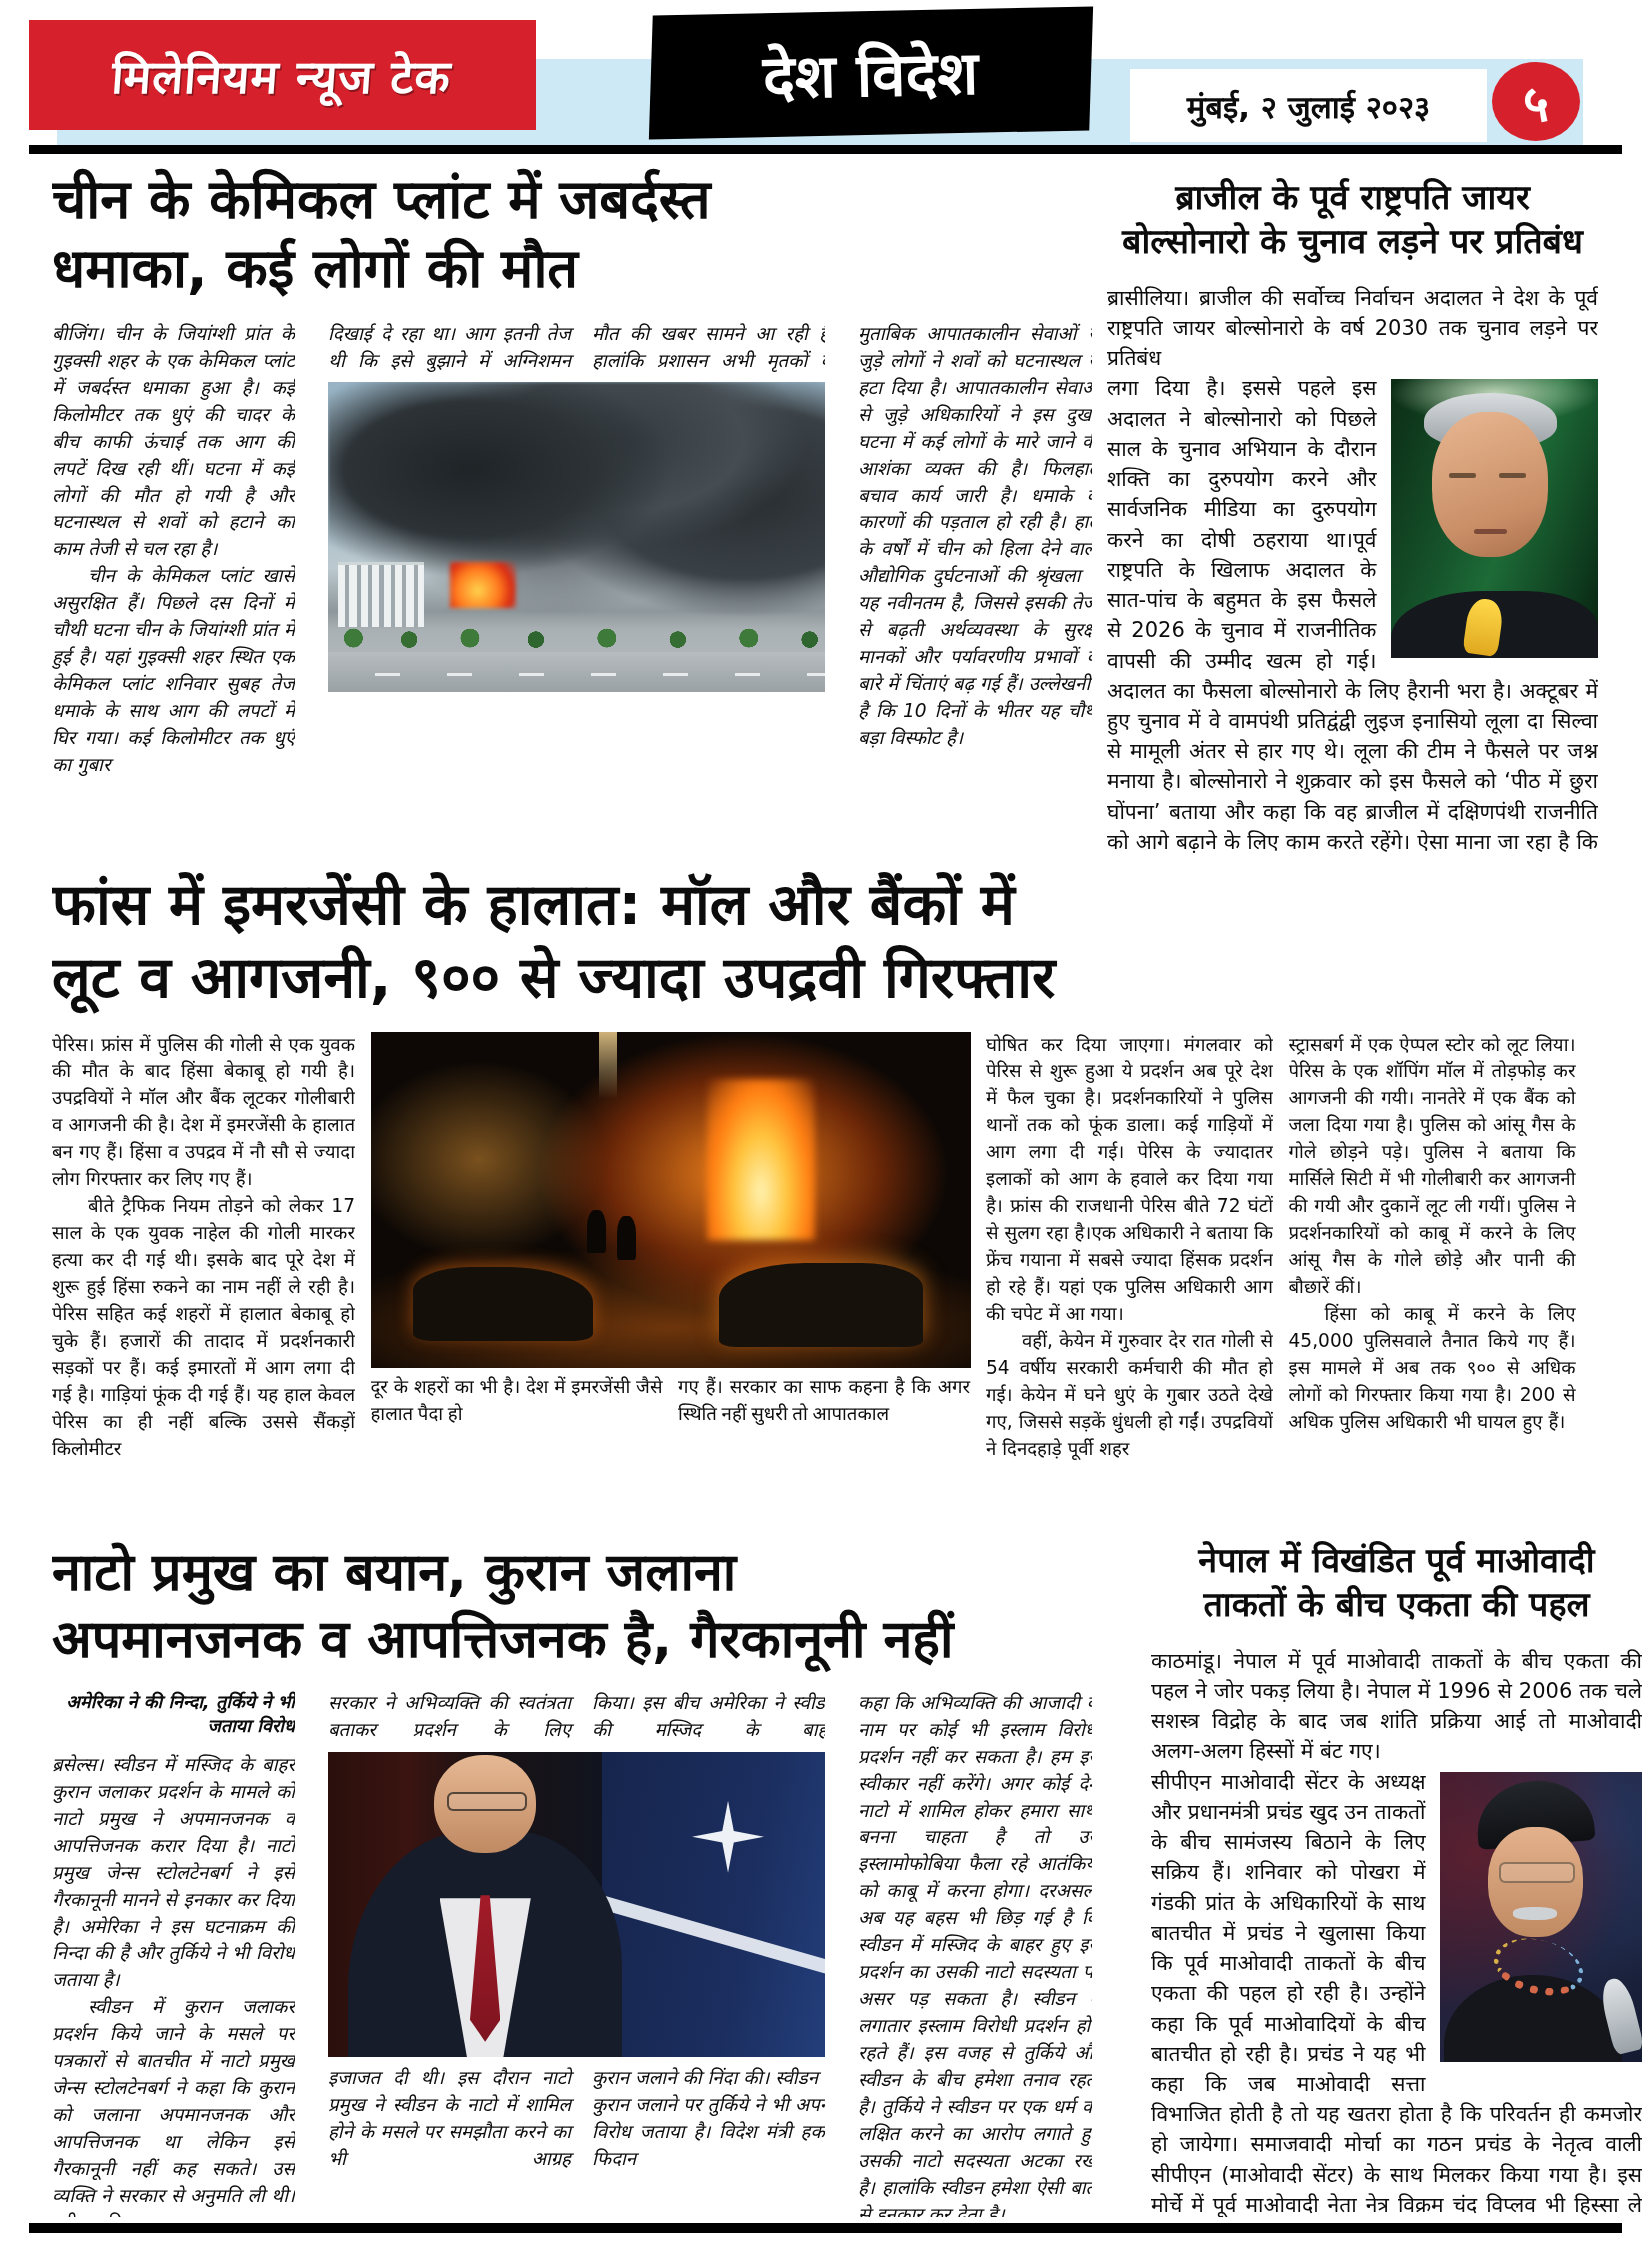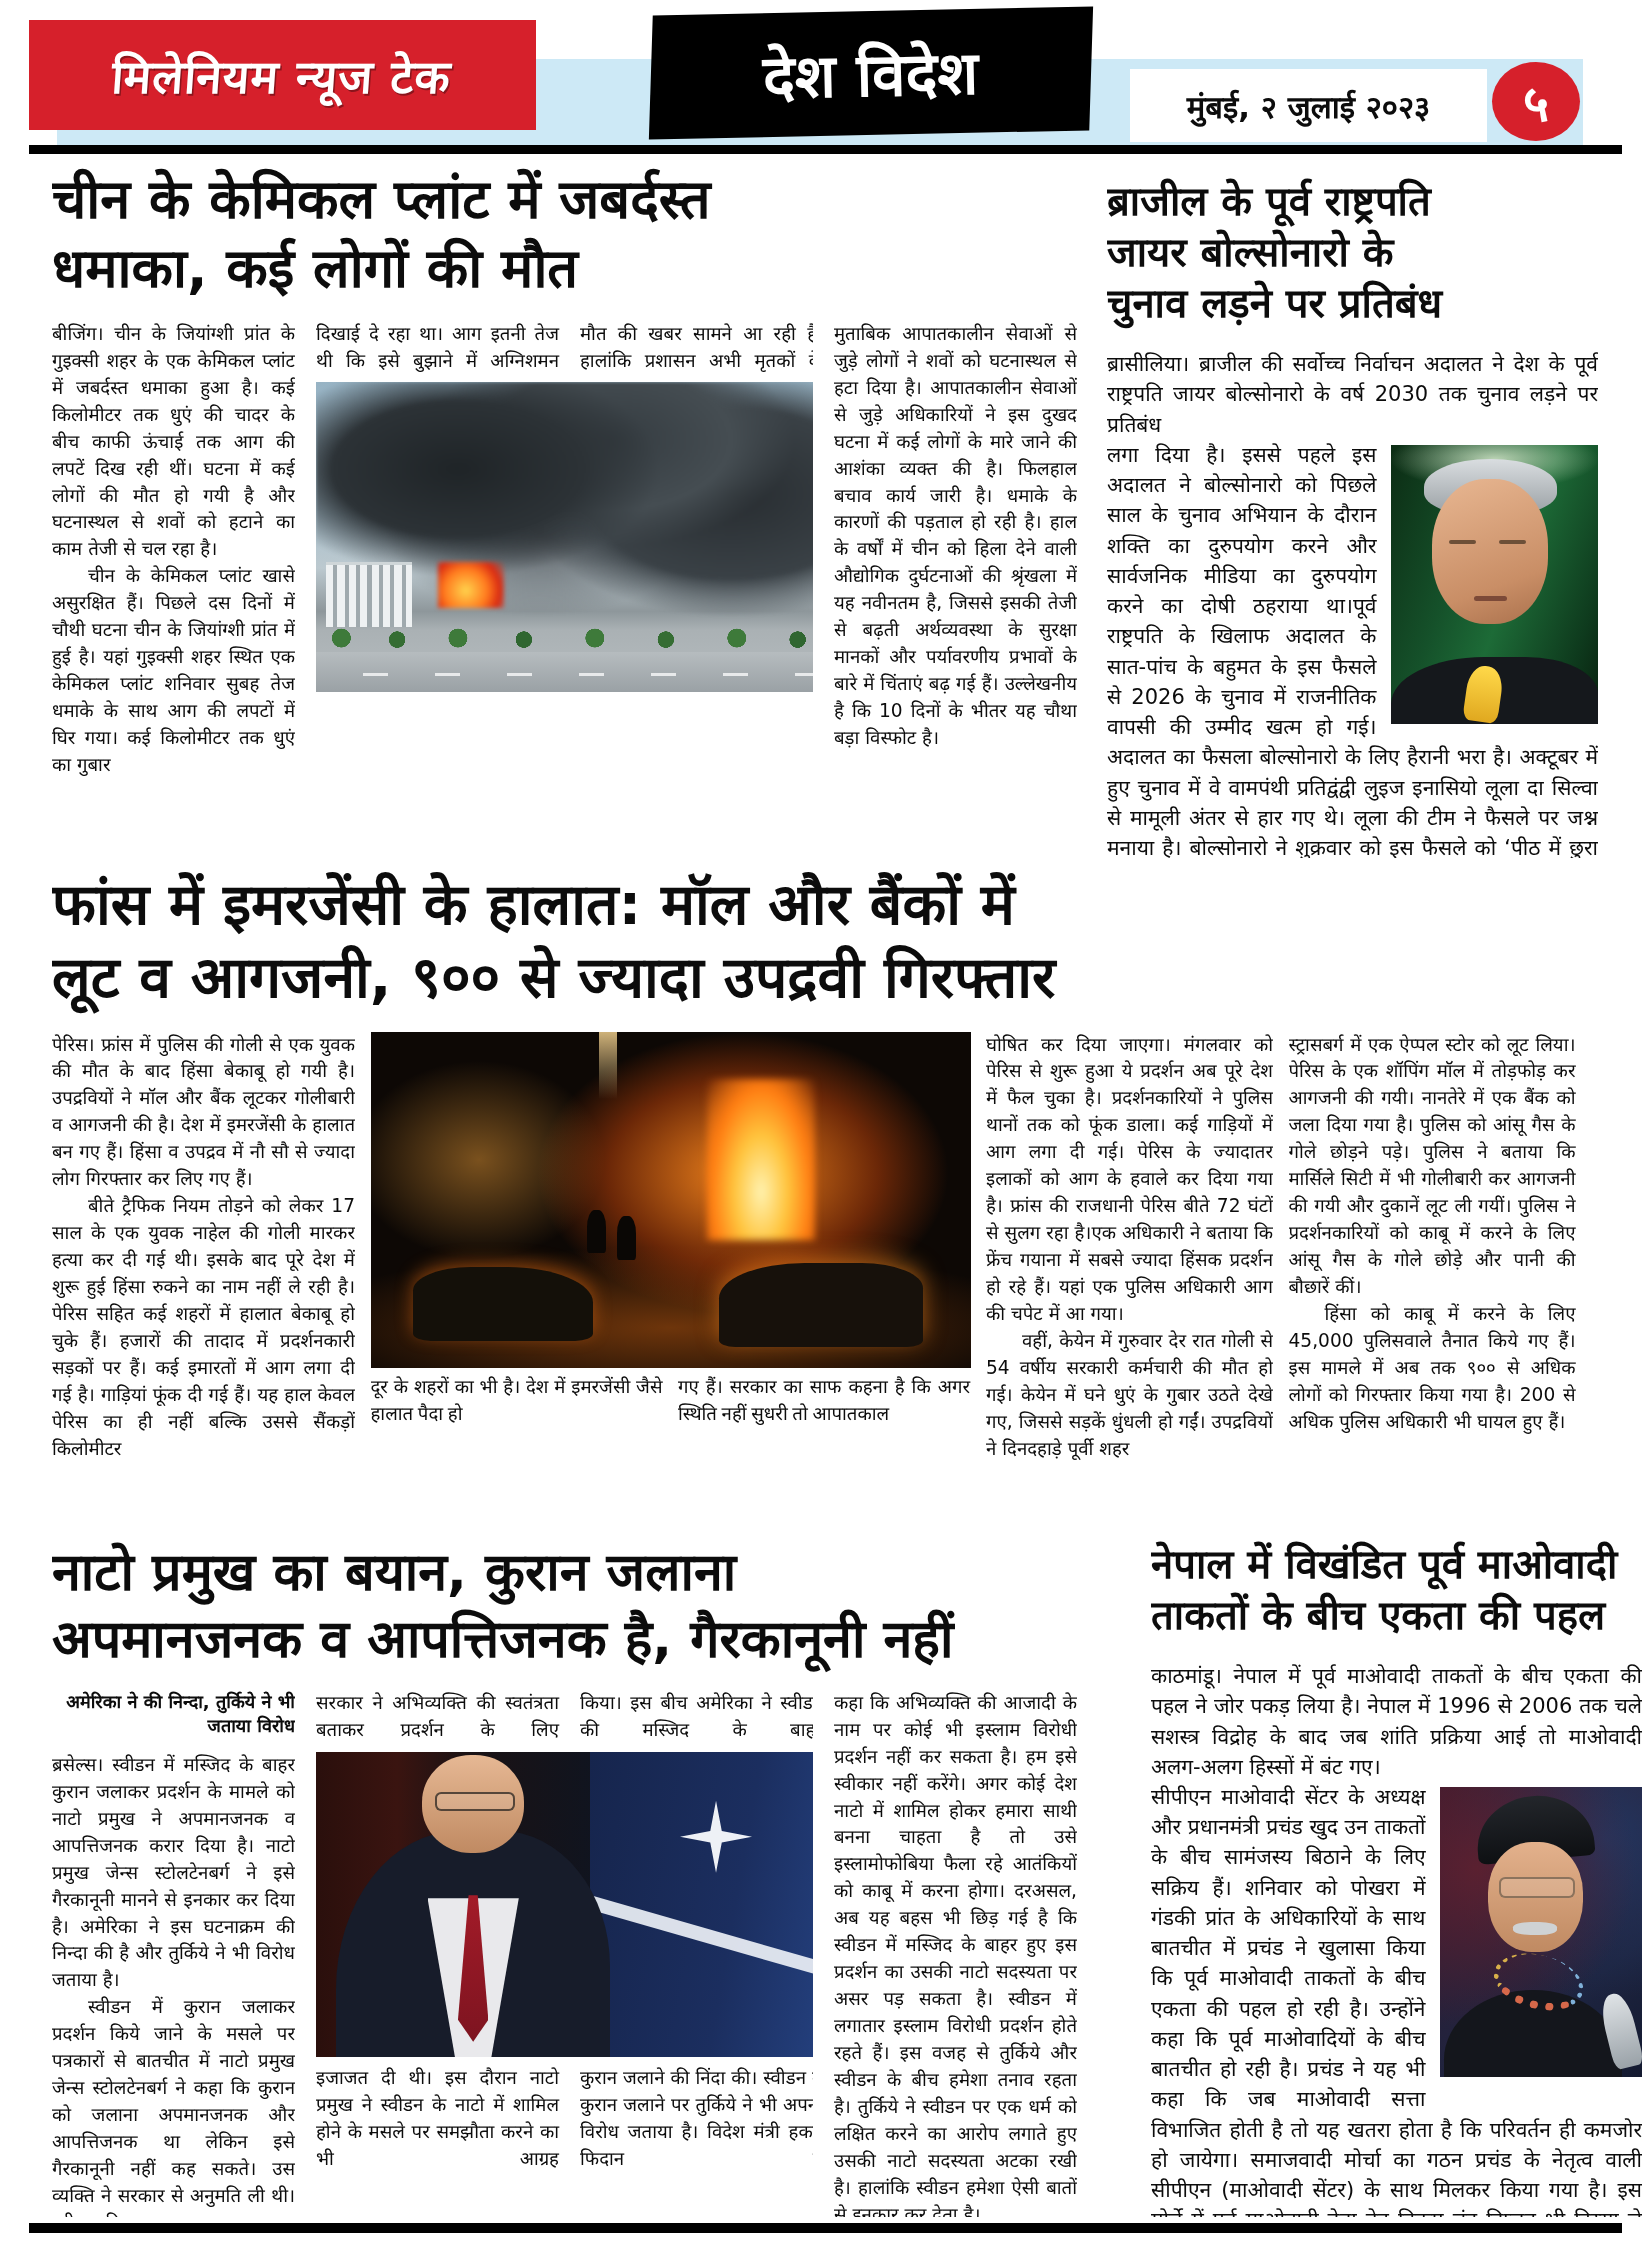--- a/index.html
+++ b/index.html
@@ -18,21 +18,21 @@
   .date-box{position:absolute;left:1130px;top:69px;width:357px;height:73px;background:#ffffff;
             display:flex;align-items:center;justify-content:center;font-weight:700;font-size:31px;}
   .page-num{position:absolute;left:1492px;top:62px;width:88px;height:79px;background:#d6202b;border-radius:50%;
             display:flex;align-items:center;justify-content:center;color:#fff;font-weight:800;font-size:50px;}
   .rule-top{position:absolute;left:28.5px;top:145px;width:1593px;height:9.3px;background:#000;}
   .rule-bottom{position:absolute;left:28.5px;top:2223px;width:1593px;height:10.3px;background:#000;}
 
   
   .article{position:absolute;overflow:hidden;}
   h1.big{margin:0;font-size:54px;line-height:1.28;font-weight:800;text-wrap:balance;}
-  h2.side{margin:0;font-size:40px;line-height:1.28;font-weight:800;text-wrap:balance;}
+  h2.side{margin:0;font-size:34px;line-height:1.28;font-weight:800;text-align:center;text-wrap:balance;}
   .cols{display:flex;margin-top:17.6px;}
   .col{overflow:hidden;}
   p.body{margin:0 0 0 0;font-size:18.6px;line-height:1.45;text-align:justify;}
   p.body + p.body{text-indent:36px;}
   .body-lg{font-size:21px;line-height:1.44;text-align:justify;margin:0;}
   .frag{font-size:18.6px;line-height:1.45;text-align:justify;text-align-last:justify;margin:0;}
   .caption{font-size:18.6px;line-height:1.45;text-align:justify;margin:0;font-family:Liberation Serif, serif;}
   .sublead{font-size:18px;line-height:1.35;font-weight:800;text-align:right;margin:0 0 13.5px 0;}
 
   
@@ -141,21 +141,21 @@
   .ph-prachanda .mic{position:absolute;right:3%;bottom:3%;width:15%;height:26%;transform:rotate(-14deg);
     background:linear-gradient(#dfe3e6,#9aa2a8);border-radius:45% 45% 20% 20%;}
 
   
   .art-china{left:52px;top:165px;width:1040px;height:693px;}
   .art-brazil{left:1107px;top:176px;width:491px;height:682px;}
   .art-france{left:52px;top:868px;width:1524px;height:670px;}
   .art-nato{left:52px;top:1539px;width:1040px;height:678px;}
   .art-nepal{left:1151px;top:1539px;width:491px;height:678px;}
 
-  .gap40{column-gap:21px;} .gap30{column-gap:15.5px;}
+  .gap40{column-gap:33px;font-style:italic;} .gap30{column-gap:15.5px;}
   .w470{width:243px;flex:none;} .w980{width:497px;flex:none;}
   .w585{width:303px;flex:none;} .w1160{width:600px;flex:none;} .w555{width:287px;flex:none;}
   .midrow{display:flex;column-gap:21px;}
   .caprow{display:flex;column-gap:15.5px;margin-top:6.2px;}
   .caprow .caption{width:292px;flex:none;}
 </style>
 </head>
 <body>
 
 <div class="page">

